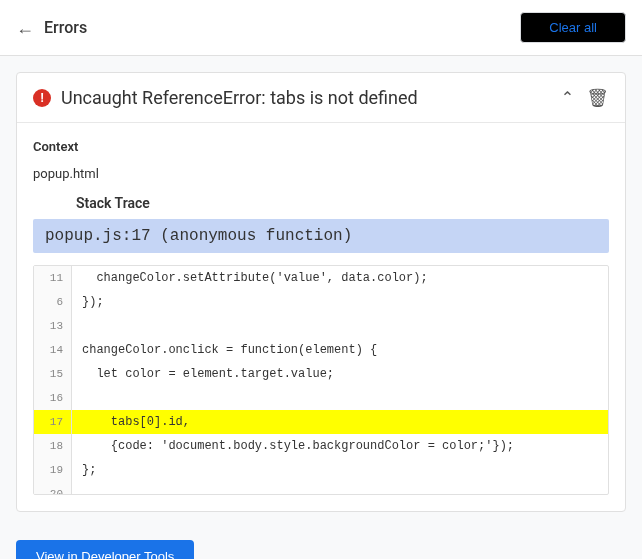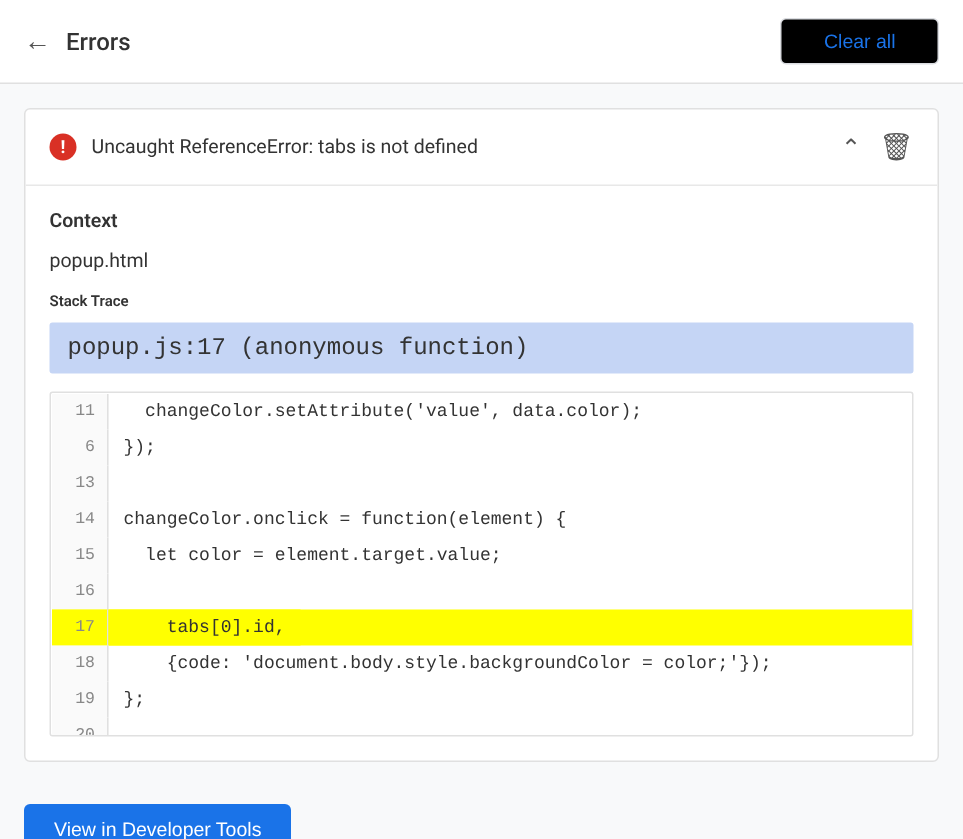--- a/index.html
+++ b/index.html
@@ -86,21 +86,21 @@
       display: flex;
       align-items: center;
       justify-content: center;
       color: #fff;
       font-size: 12px;
       font-weight: bold;
       flex-shrink: 0;
     }
 
     .error-message {
-      font-size: 13px;
+      font-size: 18px;
       color: #333;
     }
 
     .error-header-right {
       display: flex;
       align-items: center;
       gap: 12px;
     }
 
     .chevron-up {
@@ -127,24 +127,25 @@
     }
 
     .context-value {
       font-size: 13px;
       color: #333;
       margin-bottom: 14px;
       margin-top: 12px;
     }
 
     .stack-trace-label {
-      font-size: 10px;
+      font-size: 14px;
       font-weight: 600;
       color: #333;
       margin-bottom: 8px;
+      margin-left: 43px;
     }
 
     .stack-trace-highlight {
       background: #c5d5f5;
       padding: 8px 12px;
       font-size: 16px;
       font-family: 'Courier New', Courier, monospace;
       color: #333;
       border-radius: 2px;
       margin-bottom: 12px;

